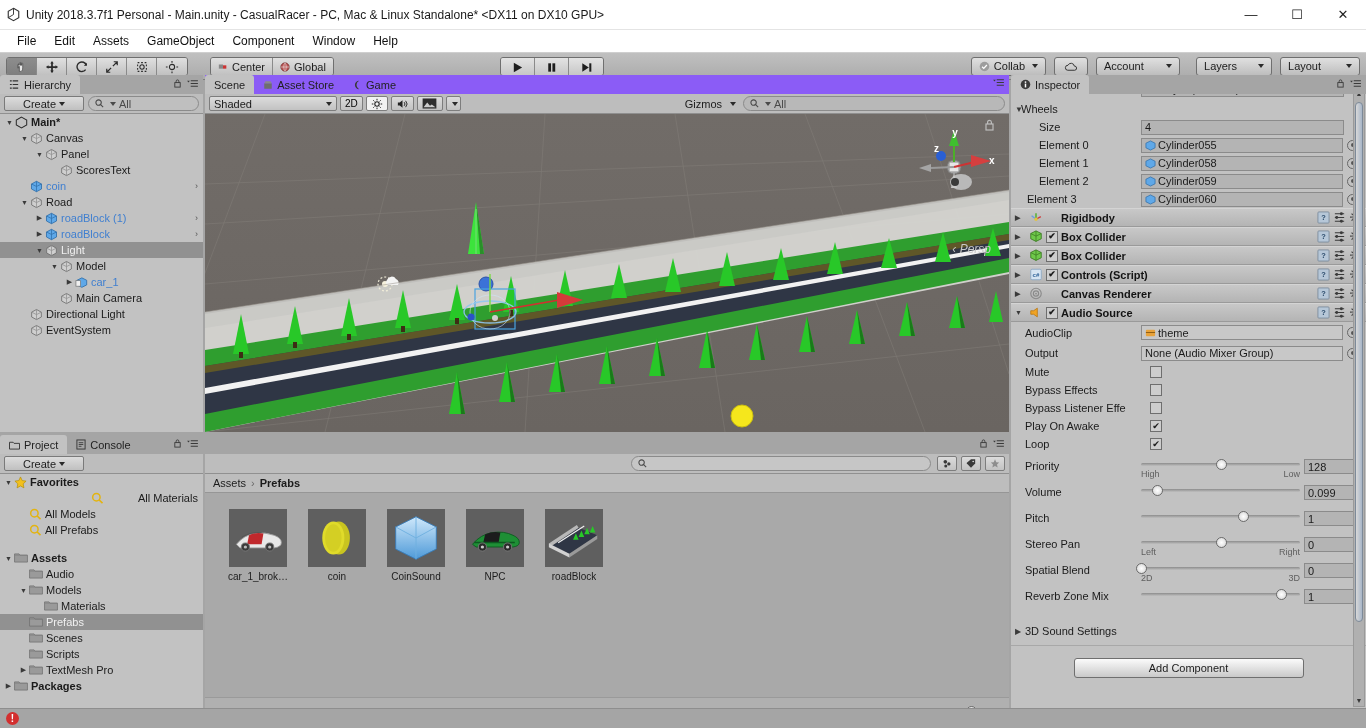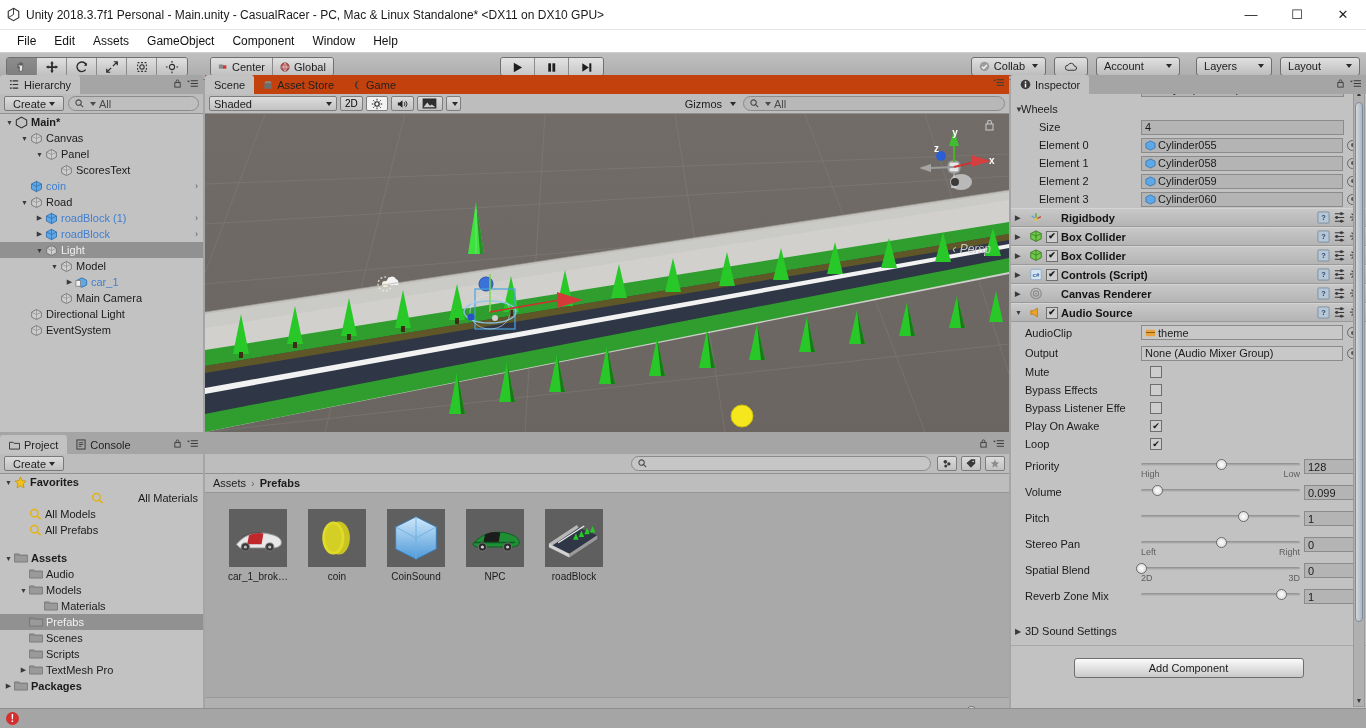--- a/index.html
+++ b/index.html
@@ -58,21 +58,21 @@
   .ptab {
     height:19px; display:flex; align-items:center; gap:4px; padding:0 9px;
     font-size:11px; color:#222; background:transparent;
   }
   .ptab.active { background:#c2c2c2; border-top-left-radius:3px; border-top-right-radius:3px; }
   .ptab-right { position:absolute; right:4px; top:3px; display:flex; gap:4px; align-items:center; color:#3a3a3a; }
 
   .subbar { height:20px; background:#bdbdbd; border-bottom:1px solid #909090; display:flex; align-items:center; padding:0 4px; gap:4px;}
   .create-btn {
     height:15px; border:1px solid #7a7a7a; border-radius:2px; background:linear-gradient(#dcdcdc,#c0c0c0);
-    display:flex; align-items:center; padding:0 8px; font-size:11px; color:#1c1c1c;
+    display:flex; align-items:center; padding:0 18px; font-size:11px; color:#1c1c1c;
   }
   .searchbox {
     flex:1; height:15px; border:1px solid #8b8b8b; border-radius:8px;
     background:#bfbfbf; display:flex; align-items:center; padding:0 6px; gap:3px; font-size:11px; color:#4a4a4a;
   }
 
   
   .hier { background:#c2c2c2; overflow:hidden; }
   .trow { height:16px; display:flex; align-items:center; font-size:11px; color:#1b1b1b; white-space:nowrap; position:relative; }
   .trow.sel { background:#919191; }
@@ -442,21 +442,21 @@
           <svg class="go-icon" viewBox="0 0 14 14">
             <path d="M7 1.6 12.2 4.5v5.2L7 12.5 1.8 9.7V4.5Z" fill="#cfcfcf" stroke="#6e6e6e" stroke-width=".9"></path>
             <path d="M7 1.6 7 7.1 1.8 4.5M7 7.1l5.2-2.6M7 7.1v5.4" fill="none" stroke="#8d8d8d" stroke-width=".8"></path>
           </svg>
           <span class="" style="">EventSystem</span>
         </div>
       </div>
   </div>
 
   <div style="position:absolute;left:205px;top:75px;width:804px;height:357px;">
-    <div class="panel-tabbar" style="background:#c2410c">
+    <div class="panel-tabbar" style="background:#8b5cf6">
       <div class="ptab active">
         <span>Scene</span>
       </div>
       <div class="ptab">
         <svg width="10" height="10" viewBox="0 0 12 12">
             <rect x="1.5" y="4" width="9" height="6.5" fill="#6e6e6e"></rect>
             <path d="M1.5 4 3 1.5h6L10.5 4Z" fill="#8a8a8a"></path>
           </svg>
         <span>Asset Store</span>
       </div>
@@ -742,21 +742,21 @@
             <div class="ilabel" style="padding-left:28px">Element 2</div>
             <div class="ifield">
               <svg width="11" height="11" viewBox="0 0 12 12">
                 <path d="M6 1 11 3.5v5L6 11 1 8.5v-5Z" fill="#5fa8e8" stroke="#2f6ea8" stroke-width=".8"></path>
               </svg>
               <span>Cylinder059</span>
             </div>
             <div class="radio-dot" style="margin-right:8px"></div>
           </div>
           <div class="irow">
-            <div class="ilabel" style="padding-left:28px">Element 3</div>
+            <div class="ilabel" style="padding-left:16px">Element 3</div>
             <div class="ifield">
               <svg width="11" height="11" viewBox="0 0 12 12">
                 <path d="M6 1 11 3.5v5L6 11 1 8.5v-5Z" fill="#5fa8e8" stroke="#2f6ea8" stroke-width=".8"></path>
               </svg>
               <span>Cylinder060</span>
             </div>
             <div class="radio-dot" style="margin-right:8px"></div>
           </div>
         </div>
 

